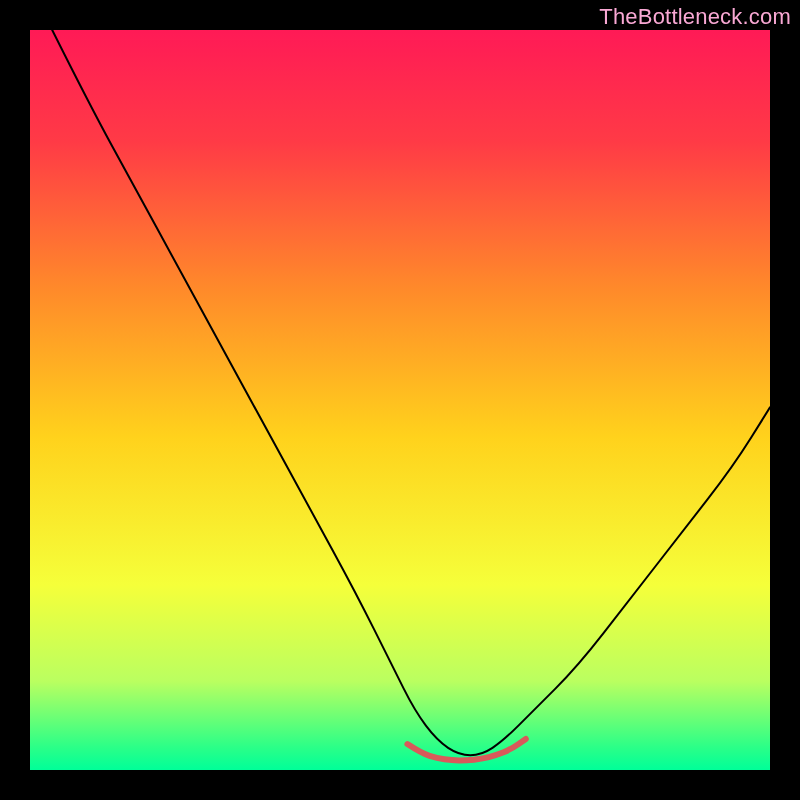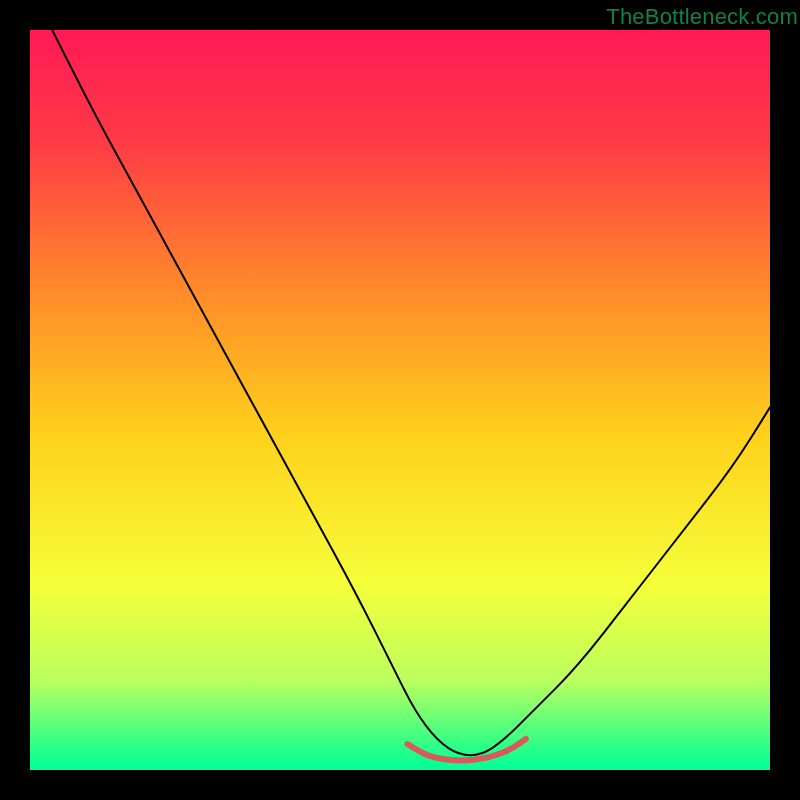--- a/index.html
+++ b/index.html
@@ -15,22 +15,22 @@
     position: absolute;
     left: 0;
     top: 0;
     width: 800px;
     height: 800px;
     background: #000;
   }
   .watermark {
     position: absolute;
     top: 4px;
-    right: 2px;
-    color: #15803d;
+    right: 9px;
+    color: #f9a8d4;
     font-size: 22px;
     font-weight: 400;
     letter-spacing: 0.2px;
     user-select: none;
   }
   .plot-area {
     position: absolute;
     left: 30px;
     top: 30px;
     width: 740px;

